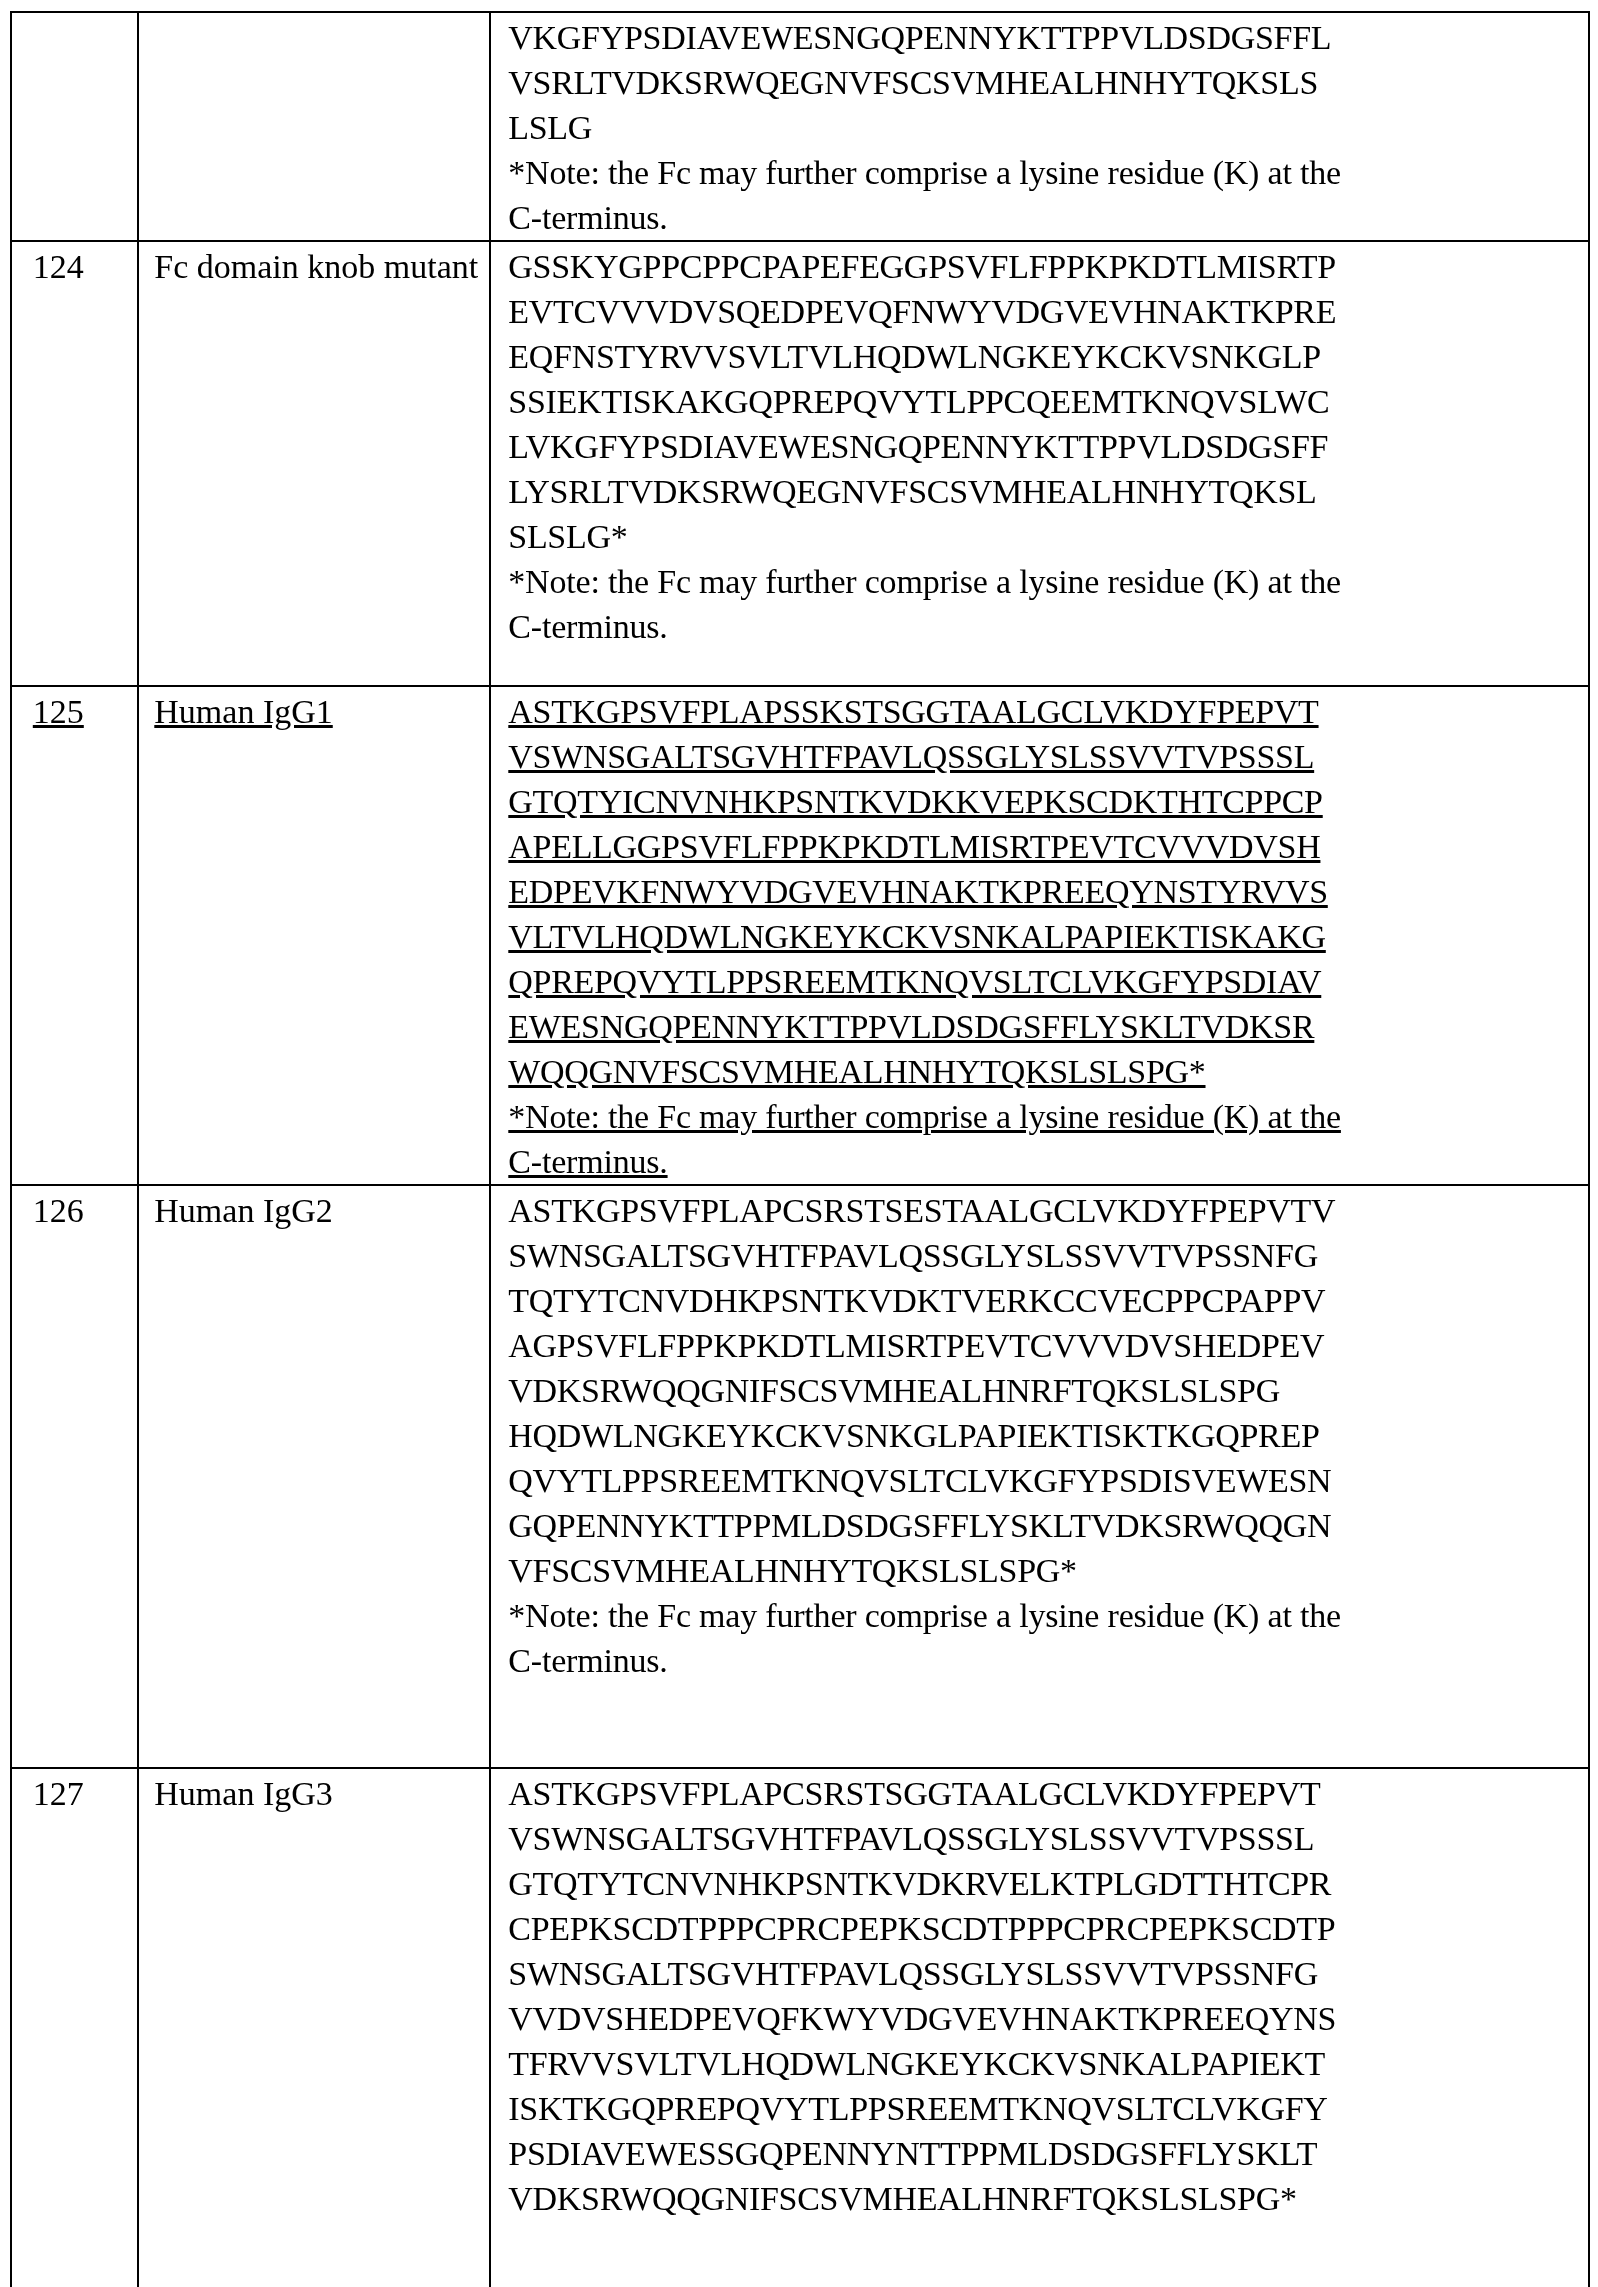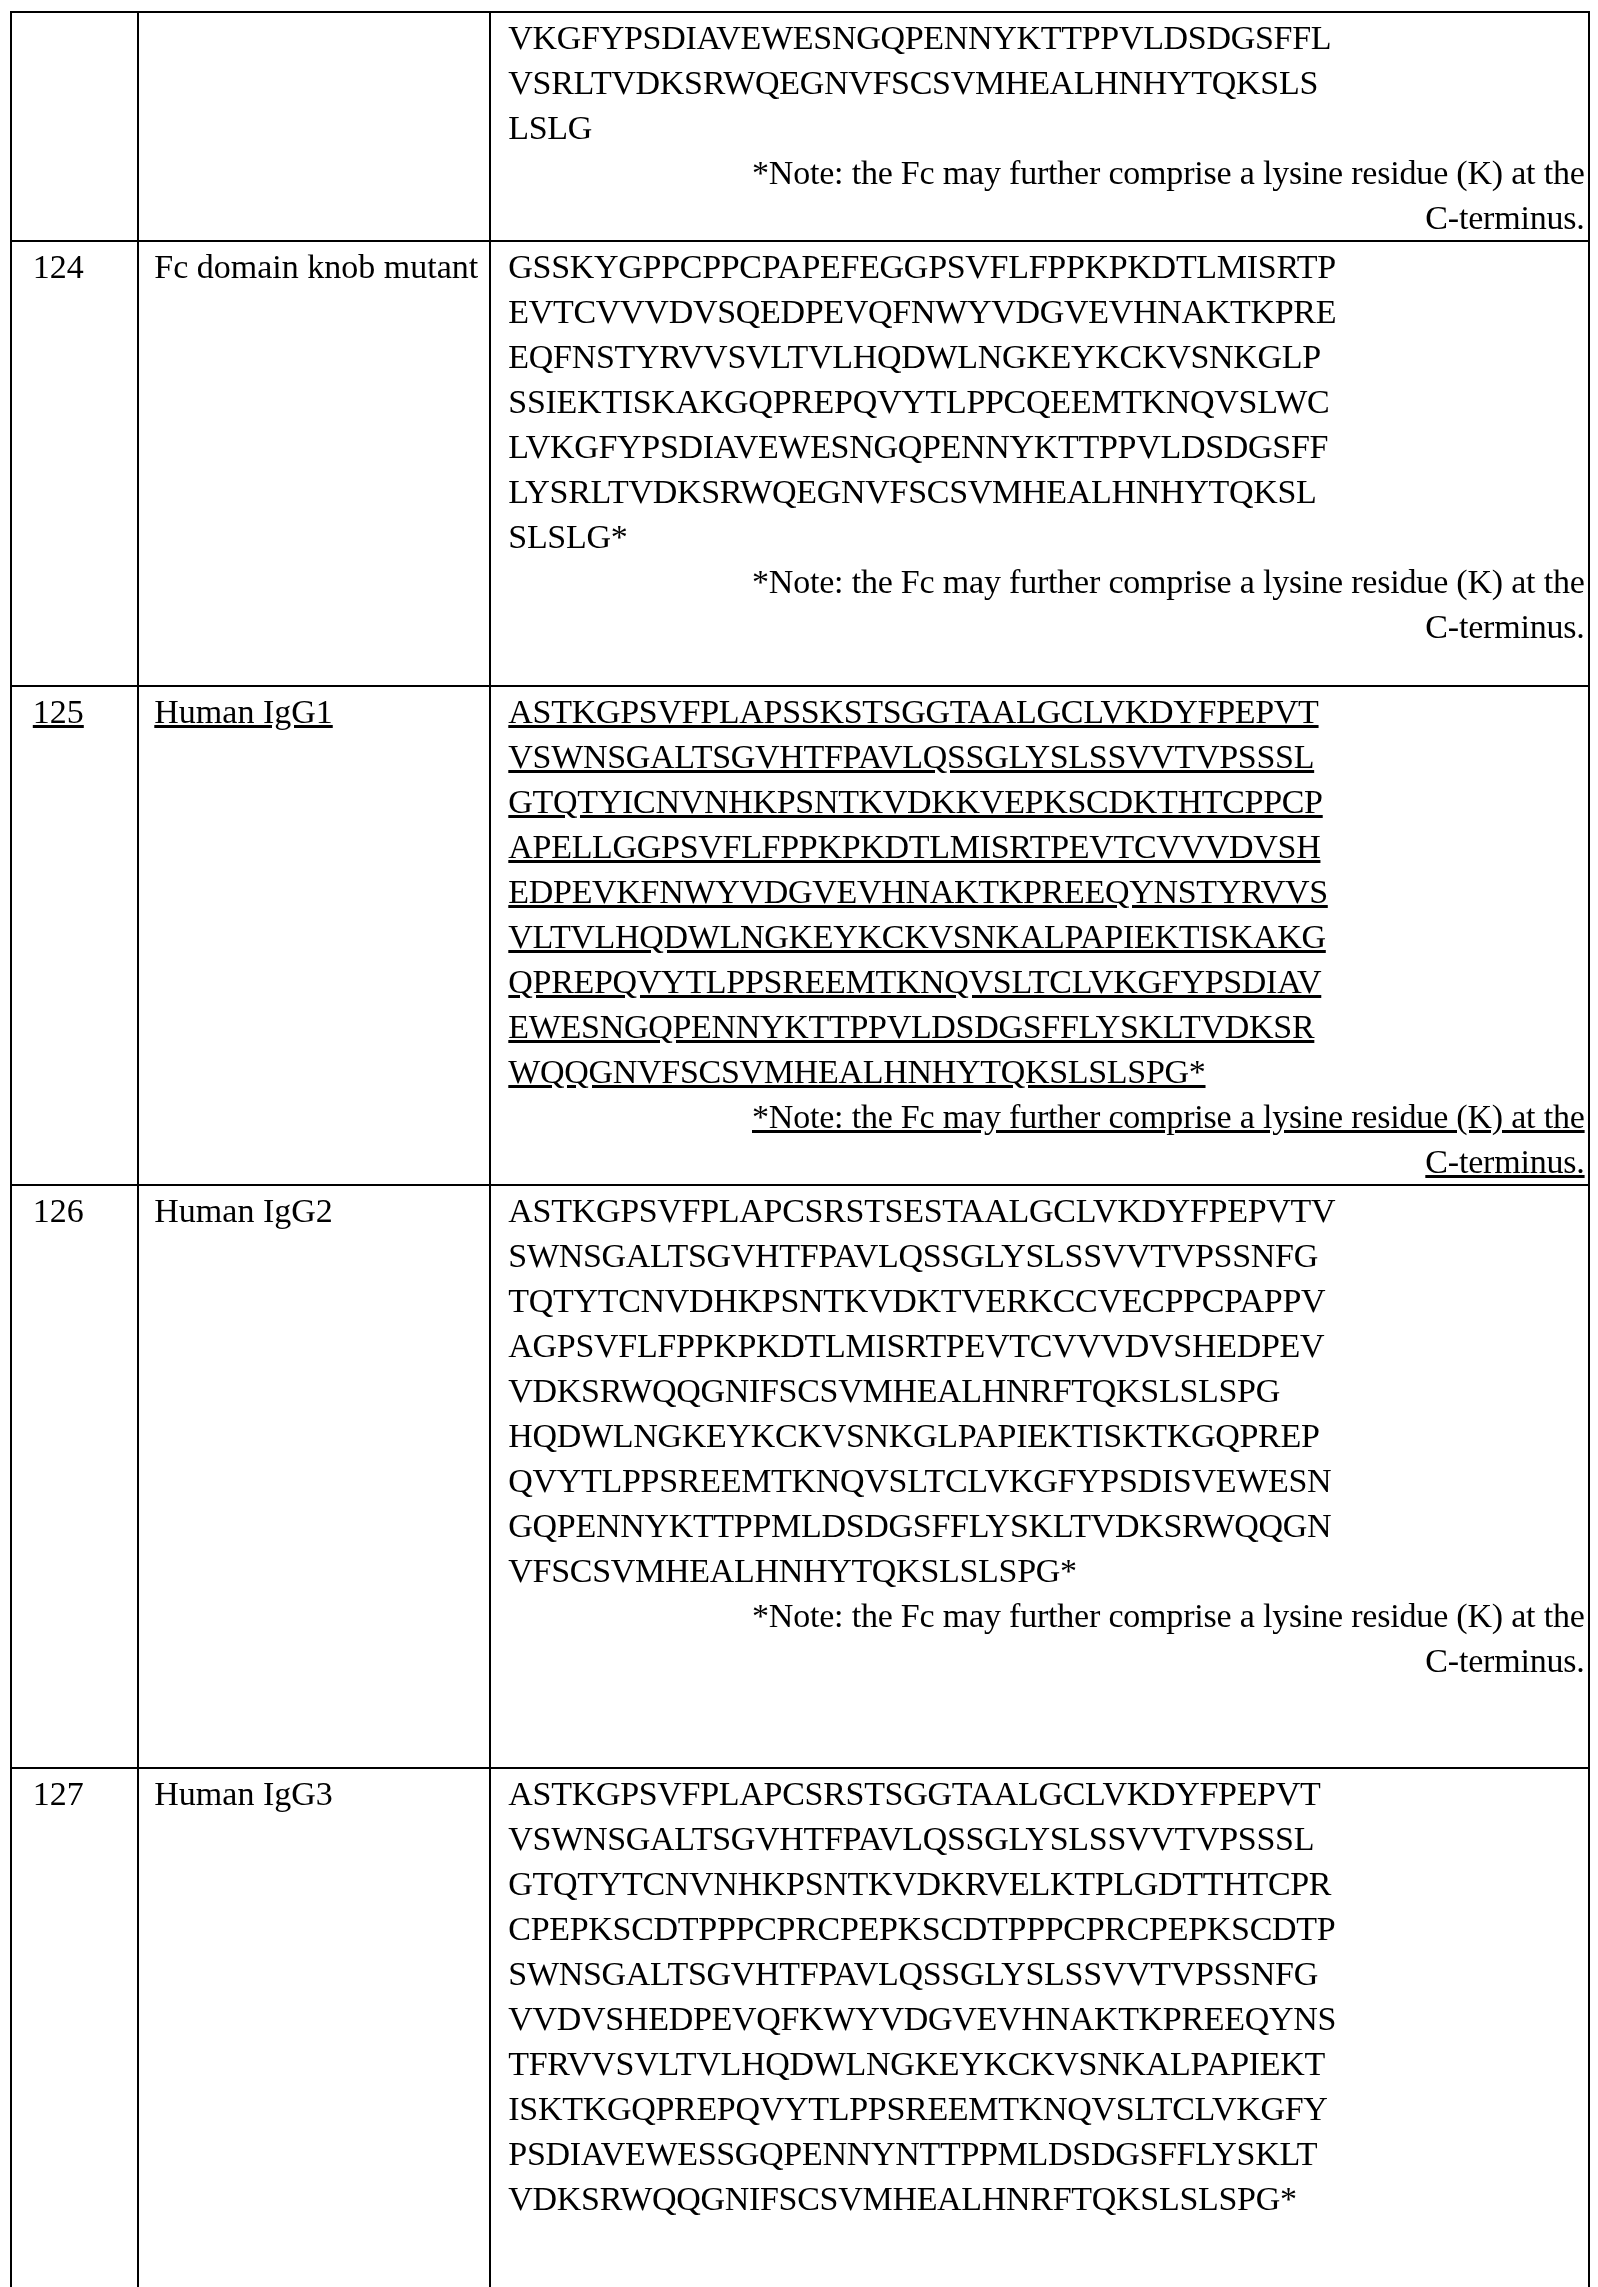--- a/index.html
+++ b/index.html
@@ -18,21 +18,21 @@
     line-height: 45px;
     padding: 0;
   }
   col.c-id { width: 127px; }
   col.c-name { width: 352px; }
   col.c-seq { width: 1099px; }
   td.id { padding-left: 20.5px !important; padding-top: 1.9px !important; margin-left: 36px; }
   td.name { padding-left: 15px !important; padding-top: 1.9px !important; }
   td.seqcell { padding-left: 17px !important; padding-top: 1.9px !important; padding-right: 3.7px !important; }
   .line { display: block; white-space: nowrap; letter-spacing: -0.3px; }
-  .note { display: block; letter-spacing: -0.2px; text-align: right; }
+  .note { display: block; letter-spacing: -0.2px; }
   tr.r0 { height: 202px; }
   tr.r124 { height: 445px; }
   tr.r125 { height: 470px; text-decoration: underline; }
   tr.r126 { height: 583px; }
   tr.r127 { height: 590px; }
 </style>
 </head>
 <body>
 
 <table class="seq">

